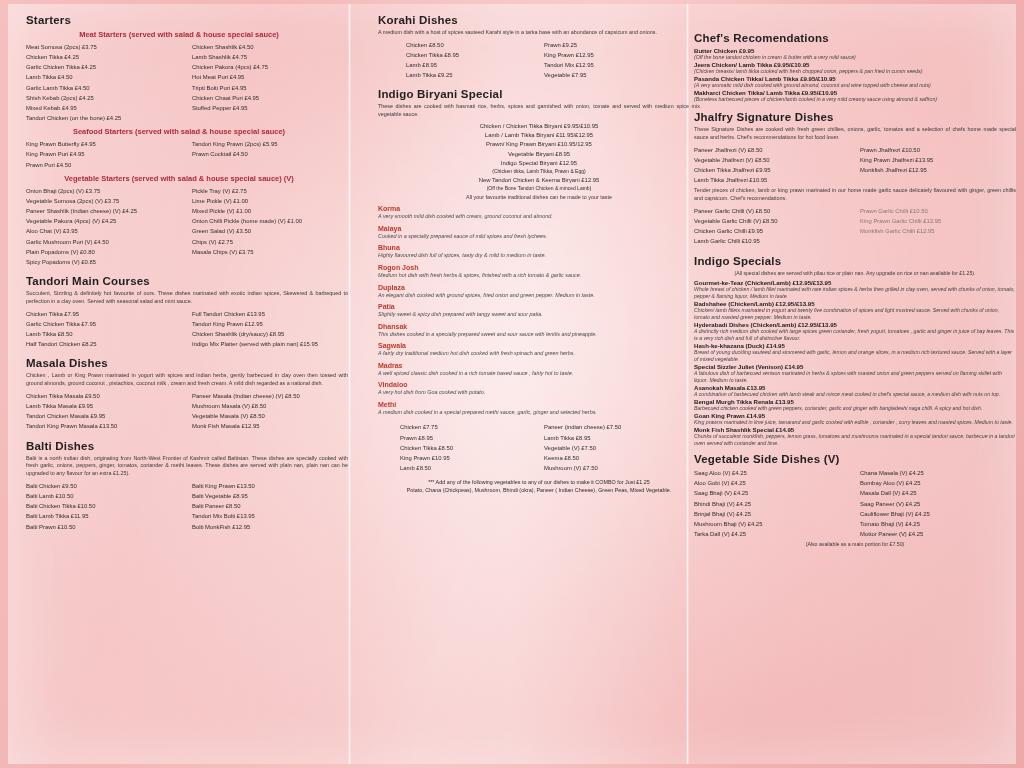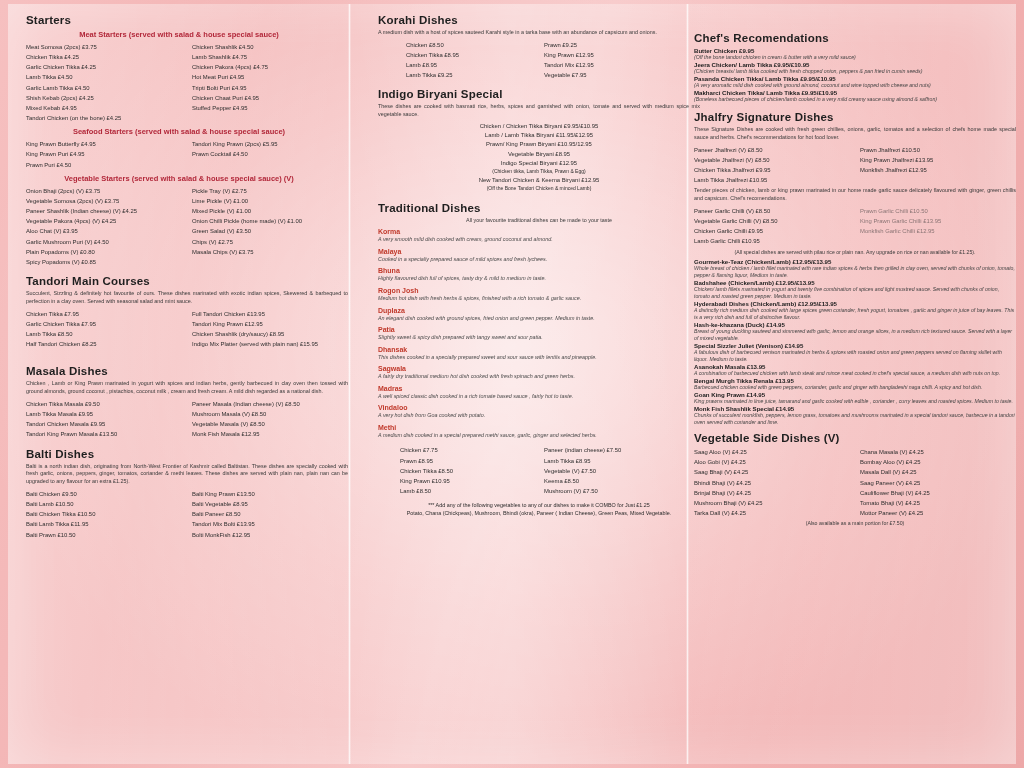--- a/index.html
+++ b/index.html
@@ -136,21 +136,21 @@
           <li>Half Tandori Chicken £8.25</li>
         </ul>
         <ul class="items">
           <li>Full Tandori Chicken £13.95</li>
           <li>Tandori King Prawn £12.95</li>
           <li>Chicken Shashlik (dry/saucy) £8.95</li>
           <li>Indigo Mix Platter (served with plain nan) £15.95</li>
         </ul>
       </div>
 
-      <h2 class="sec" style="margin-top:16px">Masala Dishes</h2>
+      <h2 class="sec" style="margin-top:8px">Masala Dishes</h2>
       <p class="desc">Chicken , Lamb or King Prawn marinated in yogurt with spices and indian herbs, gently barbecued in clay oven then tossed with ground almonds, ground coconut , pistachios, coconut milk , cream and fresh cream. A mild dish regarded as a national dish.</p>
       <div class="two">
         <ul class="items">
           <li>Chicken Tikka Masala £9.50</li>
           <li>Lamb Tikka Masala £9.95</li>
           <li>Tandori Chicken Masala £9.95</li>
           <li>Tandori King Prawn Masala £13.50</li>
         </ul>
         <ul class="items">
           <li>Paneer Masala (Indian cheese) (V) £8.50</li>
@@ -204,21 +204,20 @@
         <li>Chicken / Chicken Tikka Biryani £9.95/£10.95</li>
         <li>Lamb / Lamb Tikka Biryani £11.95/£12.95</li>
         <li>Prawn/ King Prawn Biryani £10.95/12.95</li>
         <li>Vegetable Biryani £8.95</li>
         <li>Indigo Special Biryani £12.95</li>
         <li class="small" style="font-size:5px">(Chicken tikka, Lamb Tikka, Prawn &amp; Egg)</li>
         <li>New Tandori Chicken &amp; Keema Biryani £12.95</li>
         <li class="small" style="font-size:5px">(Off the Bone Tandori Chicken &amp; minced Lamb)</li>
       </ul>
 
-      <h2 class="sec" style="margin-top:10px">Traditional Dishes</h2>
       <p class="desc center" style="text-align:center">All your favourite traditional dishes can be made to your taste</p>
 
       <div>
         <div class="dish">
           <div class="nm">Korma</div>
           <div class="dd">A very smooth mild dish cooked with cream, ground coconut and almond.</div>
         </div>
         <div class="dish">
           <div class="nm">Malaya</div>
           <div class="dd">Cooked in a specially prepared sauce of mild spices and fresh lychees.</div>
@@ -327,20 +326,21 @@
           <li>Chicken Garlic Chilli £9.95</li>
           <li>Lamb Garlic Chilli £10.95</li>
         </ul>
         <ul class="items faded">
           <li>Prawn Garlic Chilli £10.50</li>
           <li>King Prawn Garlic Chilli £13.95</li>
           <li>Monkfish Garlic Chilli £12.95</li>
         </ul>
       </div>
 
+      <h2 class="sec" style="margin-top:8px">Indigo Specials</h2>
       <p class="note center">(All special dishes are served with pilau rice or plain nan. Any upgrade on rice or nan available for £1.25).</p>
       <div>
         <div class="indigo it">
           <div class="nm">Gourmet-ke-Teaz (Chicken/Lamb) £12.95/£13.95</div>
           <div class="dd">Whole breast of chicken / lamb fillet marinated with rare indian spices &amp; herbs then grilled in clay oven, served with chunks of onion, tomato, pepper &amp; flaming liquor, Medium in taste.</div>
         </div>
         <div class="indigo it">
           <div class="nm">Badshahee (Chicken/Lamb) £12.95/£13.95</div>
           <div class="dd">Chicken/ lamb fillets marinated in yogurt and twenty five combination of spices and light mustred sauce. Served with chunks of onion, tomato and roasted green pepper. Medium in taste.</div>
         </div>

